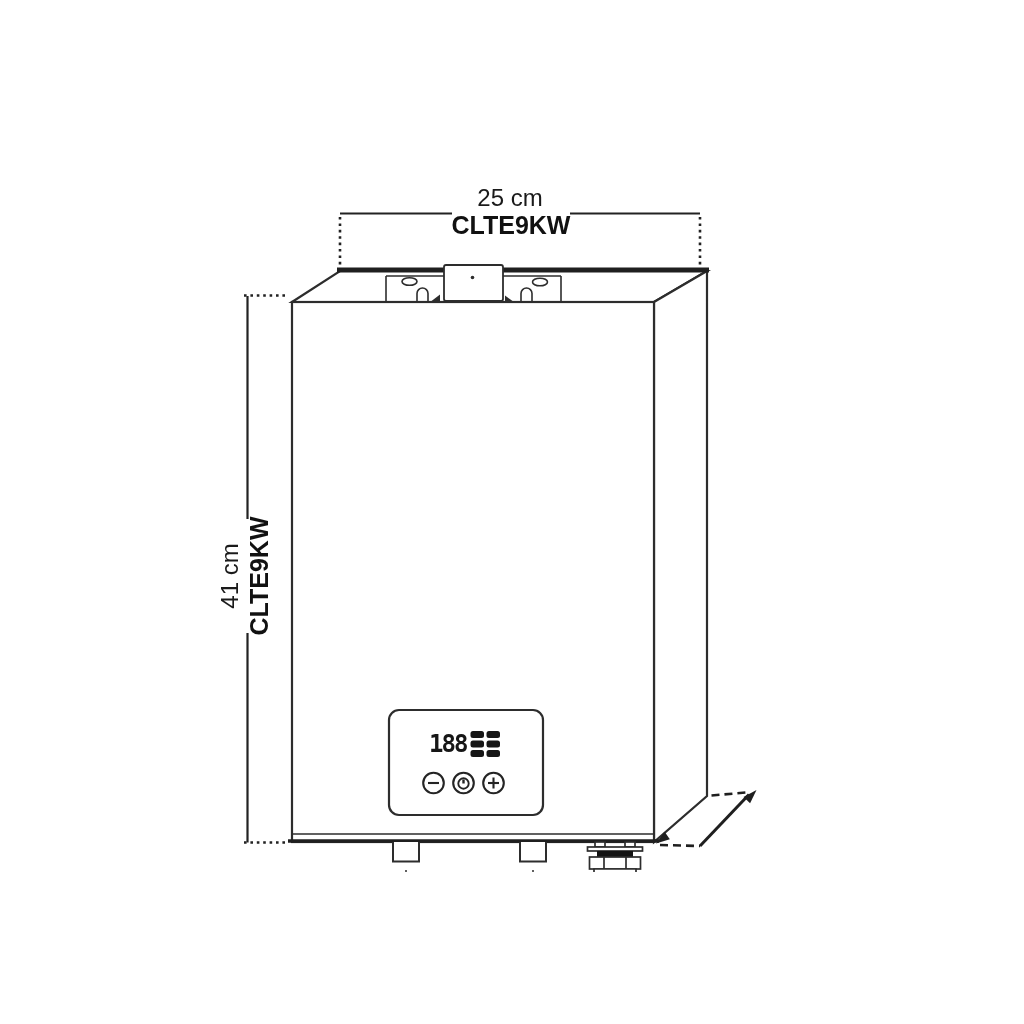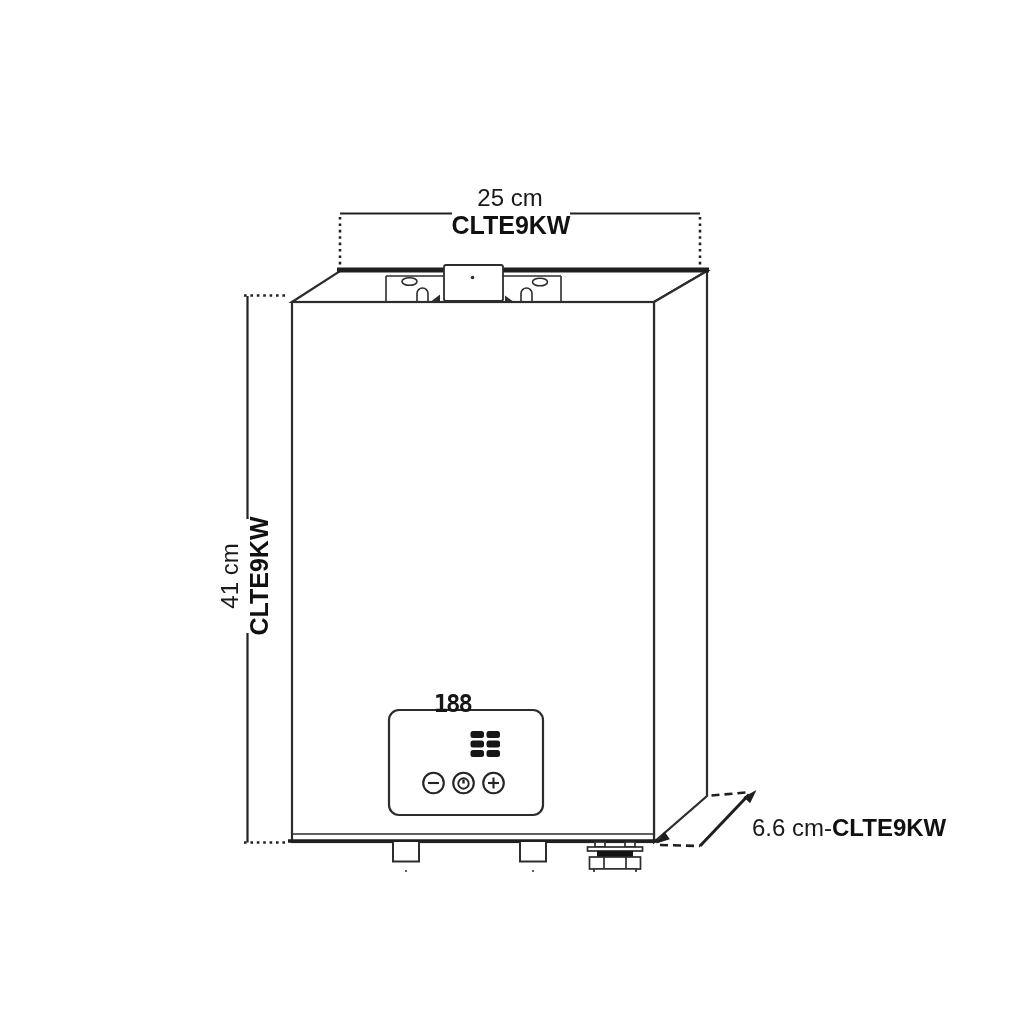--- a/index.html
+++ b/index.html
@@ -15,21 +15,21 @@
   .top-model{left:431px;top:211px;width:160px;text-align:center;}
   .left-rot{
     left:245px;top:576px;transform:translate(-50%,-50%) rotate(-90deg);
     text-align:center;line-height:1.22;
   }
   .left-rot .dim-value{display:block;}
   .left-rot .dim-model{display:block;}
   .depth-lbl{left:752px;top:814px;font-size:24px;}
   .depth-lbl b{font-weight:700;color:#111;}
   .digits{
-    position:absolute;left:429px;top:690px;width:42px;text-align:right;
+    position:absolute;left:429px;top:730px;width:42px;text-align:left;
     font-family:"DejaVu Sans Mono",monospace;font-weight:700;font-size:24px;
     letter-spacing:-2px;color:#161616;
   }
 </style>
 </head>
 <body>
 
 <div class="canvas">
 
   <svg class="drawing" width="1024" height="1024" viewBox="0 0 1024 1024">
@@ -128,18 +128,15 @@
   </svg>
 
   <div class="lbl dim-value top-value">25 cm</div>
   <div class="lbl dim-model top-model">CLTE9KW</div>
 
   <div class="lbl left-rot">
     <span class="dim-value">41 cm</span>
     <span class="dim-model">CLTE9KW</span>
   </div>
 
-  <div class="lbl depth-lbl">
-    <span>6.6 cm</span><span>-</span><b>CLTE9KW</b>
-  </div>
 
   <div class="digits">188</div>
 </div>
 
 </body></html>

